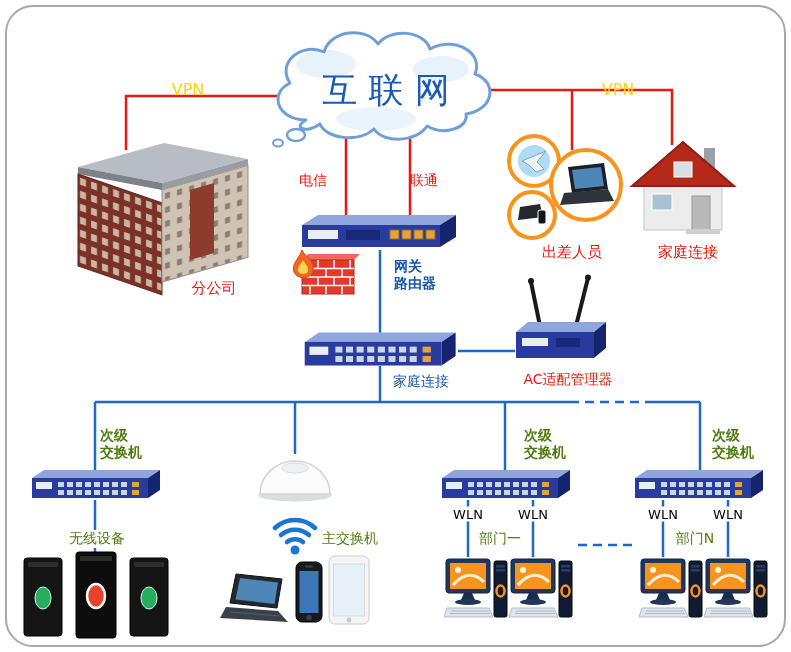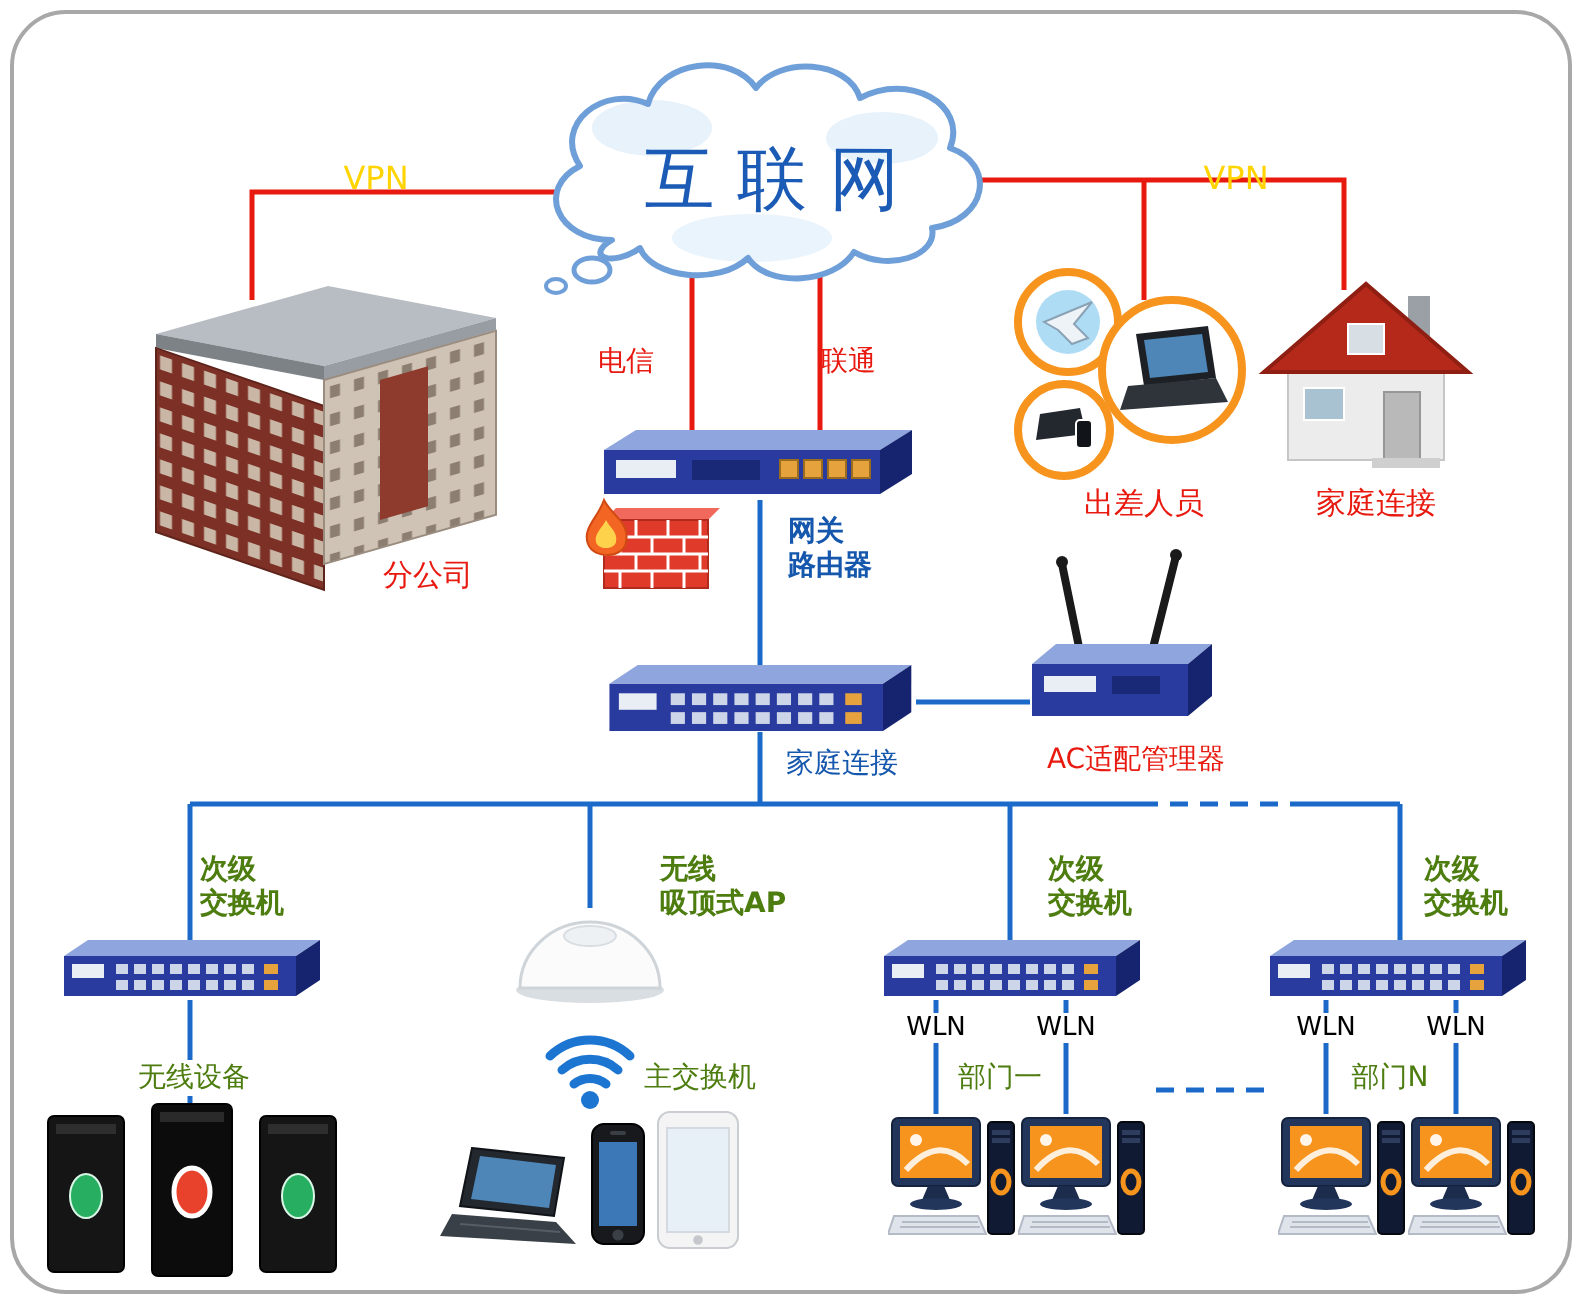--- a/index.html
+++ b/index.html
@@ -257,24 +257,20 @@
     <div>交换机</div>
   </div>
 
   <div class="dev" style="left:256px;top:450px">
     <svg width="78" height="52" viewBox="0 0 78 52">
       <ellipse cx="39" cy="45" rx="37" ry="6.5" fill="#d9dee3"></ellipse>
       <path d="M4,44 A35,33 0 0 1 74,44 Z" fill="#fbfbfb" stroke="#cfd4d9" stroke-width="1.5"></path>
       <ellipse cx="39" cy="18" rx="13" ry="5" fill="#eef1f4" stroke="#d8dde2"></ellipse>
     </svg>
   </div>
-  <div class="lbl2 green" style="left:330px;top:427px">
-    <div>无线</div>
-    <div>吸顶式AP</div>
-  </div>
 
   <div class="dev" style="left:22px;top:550px">
     <svg width="150" height="90" viewBox="0 0 150 90">
       <rect x="2" y="8" width="38" height="78" rx="3" fill="#151515" stroke="#000"></rect>
       <rect x="6" y="12" width="30" height="5" fill="#2e2e2e"></rect>
       <ellipse cx="21" cy="48" rx="8" ry="11" fill="#27ae60" stroke="#d9f7e7"></ellipse>
       <rect x="54" y="2" width="40" height="86" rx="3" fill="#0c0c0c" stroke="#000"></rect>
       <rect x="58" y="6" width="32" height="5" fill="#2a2a2a"></rect>
       <ellipse cx="74" cy="46" rx="9" ry="12" fill="#e8412c" stroke="#ffffff" stroke-width="2.5"></ellipse>
       <rect x="108" y="8" width="38" height="78" rx="3" fill="#151515" stroke="#000"></rect>

